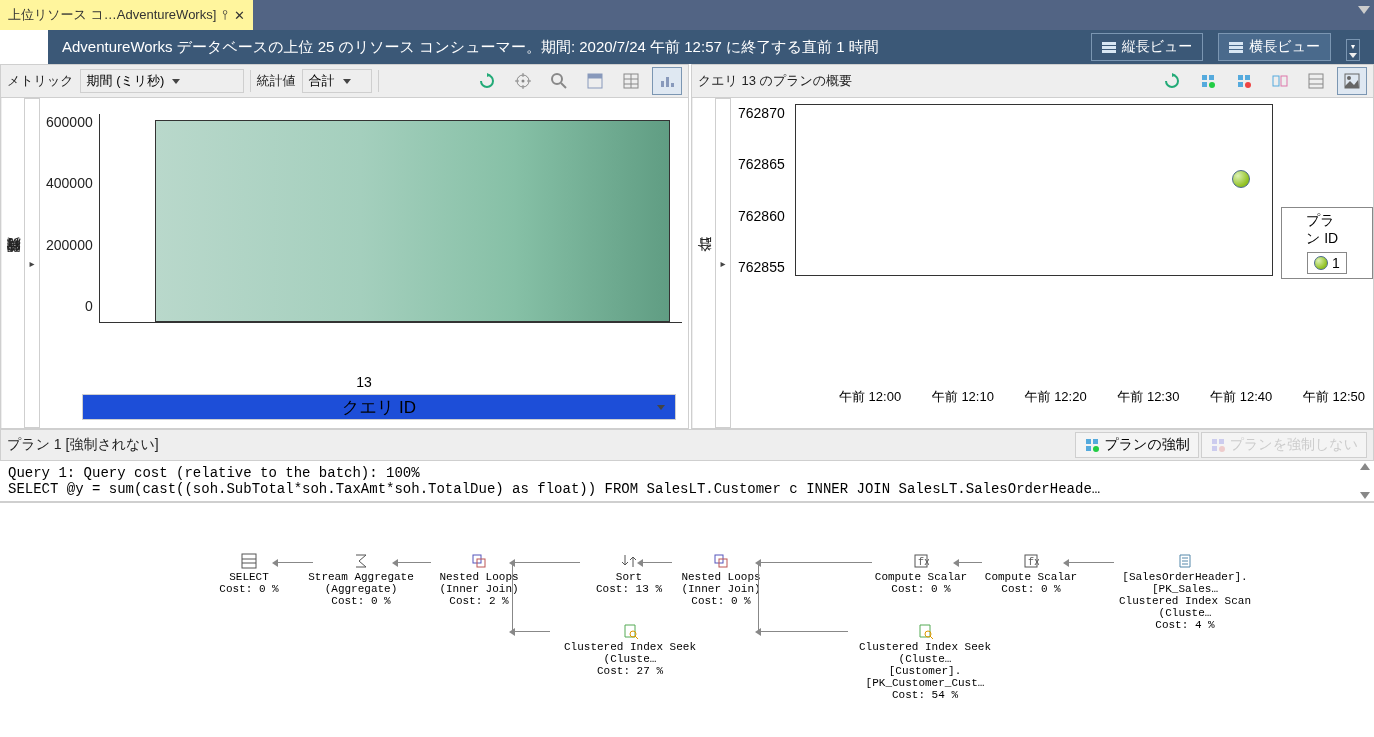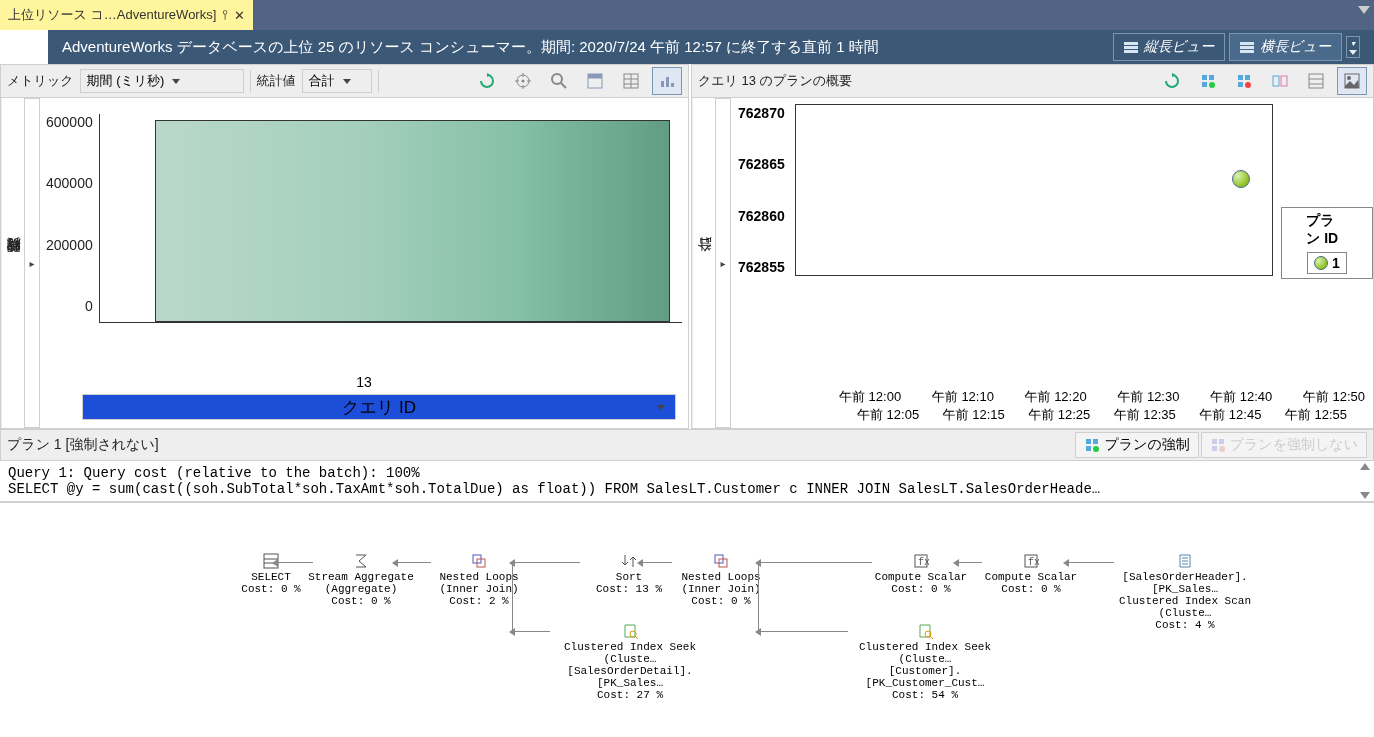--- a/index.html
+++ b/index.html
@@ -47,23 +47,22 @@
   height: 34px;
   display: flex;
   align-items: center;
   padding: 0 14px;
   font-size: 15px;
   justify-content: space-between;
   margin-left: 48px;
 }
 .title-bar .view-group {
   display: flex;
-  align-items: center;
-  gap: 4px;
-  font-style: italic;
+  align-items: flex-end;
+  gap: 15px;
 }
 .view-btn {
   display: inline-flex;
   align-items: center;
   gap: 6px;
   border: 1px solid #7b96b2;
   background: #3b5877;
   color: #fff;
   padding: 4px 10px;
   font-size: 14px;
@@ -584,21 +583,21 @@
             <rect x="1" y="1" width="14" height="14" fill="none" stroke="#666"></rect>
             <circle cx="5" cy="5" r="2" fill="#666"></circle>
             <path d="M1 13 L6 8 L10 12 L14 7 L15 15 L1 15 Z" fill="#666"></path>
           </svg>
         </div>
     </div>
     <div class="right-top-area">
       <div class="vertical-label">合計</div>
       <div class="collapse-handle">▸</div>
       <div class="scatter-wrap">
-        <div style="display:flex; flex:1;font-weight:bold;">
+        <div style="display:flex; flex:1;">
           <div style="width:58px; position:relative;">
           </div>
           <div class="scatter-plot">
             <div class="y-right">
               <span>762870</span>
               <span>762865</span>
               <span>762860</span>
               <span>762855</span>
             </div>
             <div class="dot"></div>
@@ -615,28 +614,20 @@
         </div>
         <div class="x-right">
           <div class="row">
             <span>午前 12:00</span>
             <span>午前 12:10</span>
             <span>午前 12:20</span>
             <span>午前 12:30</span>
             <span>午前 12:40</span>
             <span>午前 12:50</span>
           </div>
-          <div class="row" style="padding:0 18px;">
-            <span>午前 12:05</span>
-            <span>午前 12:15</span>
-            <span>午前 12:25</span>
-            <span>午前 12:35</span>
-            <span>午前 12:45</span>
-            <span>午前 12:55</span>
-          </div>
         </div>
       </div>
     </div>
   </div>
 </div>
 
 <div class="plan-bar">
   <span class="label-text" style="font-size:14px">プラン 1 [強制されない]</span>
   <div class="right-btns">
     <div class="plan-btn">
@@ -658,21 +649,21 @@
       <span>プランを強制しない</span>
     </div>
   </div>
 </div>
 
 <div class="sql-area"><span>Query 1: Query cost (relative to the batch): 100%</span>
 <span>SELECT @y = sum(cast((soh.SubTotal*soh.TaxAmt*soh.TotalDue) as float)) FROM SalesLT.Customer c INNER JOIN SalesLT.SalesOrderHeade…</span><div class="vscroll"></div><div class="vscroll2"></div></div>
 
 <div class="exec-plan">
 
-  <div class="op-node" style="left:210px; top:50px;">
+  <div class="op-node" style="left:188px; top:50px;">
     <svg class="icon" width="16" height="16">
         <rect x="1" y="1" width="14" height="14" fill="none" stroke="#555"></rect>
         <line x1="1" y1="6" x2="15" y2="6" stroke="#555"></line>
         <line x1="1" y1="10" x2="15" y2="10" stroke="#555"></line>
       </svg>
     <div>SELECT</div>
       <div>Cost: 0 %</div>
   </div>
 
   <div class="op-node" style="left:300px; top:50px;">
@@ -741,21 +732,20 @@
       <div>Cost: 4 %</div>
   </div>
 
   <div class="op-node" style="left:540px; top:120px; width:180px;">
     <svg class="icon" width="16" height="16">
         <path d="M3 2 H13 V14 H3 Z" fill="none" stroke="#5a5"></path>
         <circle cx="11" cy="11" r="3" fill="none" stroke="#d90"></circle>
         <line x1="13" y1="13" x2="16" y2="16" stroke="#d90"></line>
       </svg>
     <div>Clustered Index Seek (Cluste…</div>
-      <div>[SalesOrderDetail].[PK_Sales…</div>
       <div>Cost: 27 %</div>
   </div>
 
   <div class="op-node" style="left:835px; top:120px; width:180px;">
     <svg class="icon" width="16" height="16">
         <path d="M3 2 H13 V14 H3 Z" fill="none" stroke="#5a5"></path>
         <circle cx="11" cy="11" r="3" fill="none" stroke="#d90"></circle>
         <line x1="13" y1="13" x2="16" y2="16" stroke="#d90"></line>
       </svg>
     <div>Clustered Index Seek (Cluste…</div>

